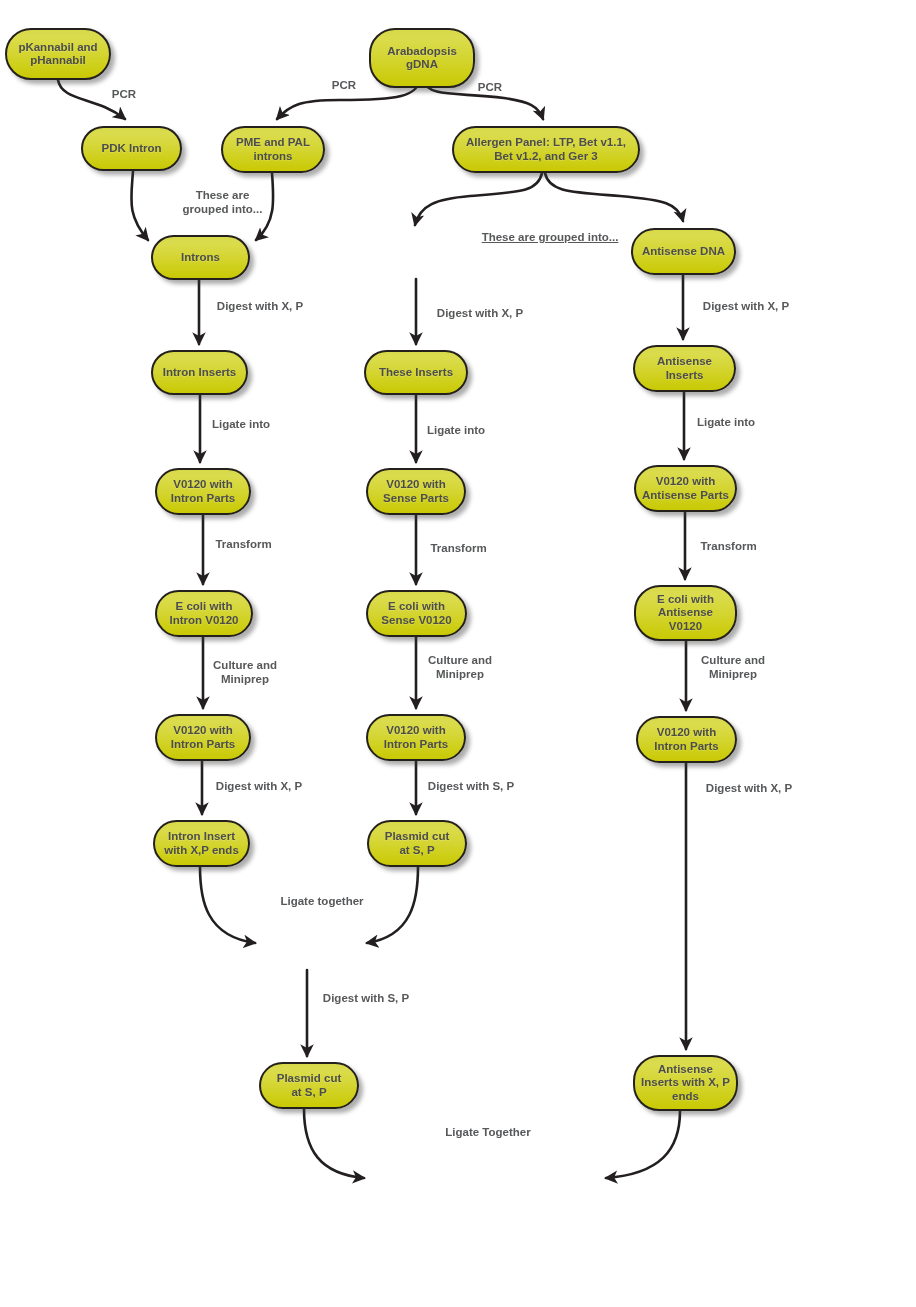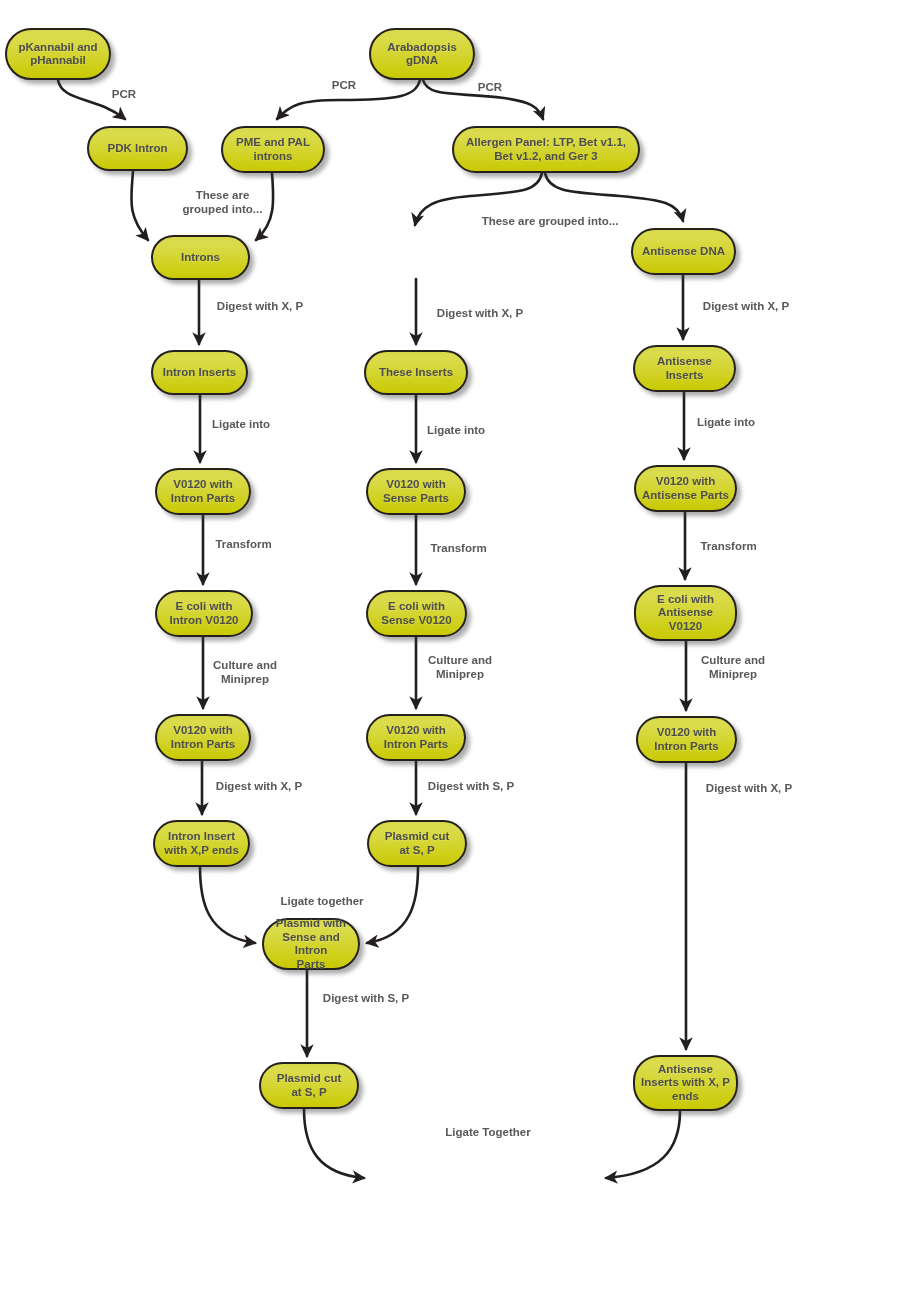--- a/index.html
+++ b/index.html
@@ -128,25 +128,25 @@
       <path d="M 304 1109 C 304 1150 320 1174 364 1178"></path>
 
       <path d="M 680 1111 C 680 1150 660 1174 606 1178"></path>
     </g>
   </svg>
 
   <div class="node" style="left:5px;top:28px;width:106px;height:52px;">
     <span>pKannabil and<br>pHannabil</span>
   </div>
 
-  <div class="node" style="left:369px;top:28px;width:106px;height:52px;">
+  <div class="node" style="left:369px;top:28px;width:106px;height:60px;">
     <span>Arabadopsis<br>gDNA</span>
   </div>
 
-  <div class="node" style="left:87px;top:126px;width:101px;height:45px;">
+  <div class="node" style="left:81px;top:126px;width:101px;height:45px;">
     <span>PDK Intron</span>
   </div>
 
   <div class="node" style="left:221px;top:126px;width:104px;height:47px;">
     <span>PME and PAL<br>introns</span>
   </div>
 
   <div class="node" style="left:452px;top:126px;width:188px;height:47px;">
     <span>Allergen Panel: LTP, Bet v1.1,<br>Bet v1.2, and Ger 3</span>
   </div>
@@ -209,42 +209,39 @@
   </div>
 
   <div class="node" style="left:153px;top:820px;width:97px;height:47px;">
     <span>Intron Insert<br>with X,P ends</span>
   </div>
 
   <div class="node" style="left:367px;top:820px;width:100px;height:47px;">
     <span>Plasmid cut<br>at S, P</span>
   </div>
 
-  <div class="node" style="left:262px;top:918px;width:98px;height:52px;z-index:5;">
-    <span>Plasmid with<br>Sense and Intron<br>Parts</span>
-  </div>
 
   <div class="node" style="left:259px;top:1062px;width:100px;height:47px;">
     <span>Plasmid cut<br>at S, P</span>
   </div>
 
   <div class="node" style="left:633px;top:1055px;width:105px;height:56px;">
     <span>Antisense<br>Inserts with X, P<br>ends</span>
   </div>
 
 
   <div class="edge-label" style="left:100px;top:87px;width:48px;">PCR</div>
 
   <div class="edge-label" style="left:320px;top:78px;width:48px;">PCR</div>
 
   <div class="edge-label" style="left:466px;top:80px;width:48px;">PCR</div>
 
   <div class="edge-label" style="left:160px;top:188px;width:125px;">These are<br>grouped into...</div>
 
-  <div class="edge-label" style="left:470px;top:214px;width:160px;">These are grouped into...</div>
+  <div class="edge-label" style="left:470px;top:230px;width:160px;text-decoration:underline;">These are grouped into...</div>
 
   <div class="edge-label" style="left:200px;top:299px;width:120px;">Digest with X, P</div>
 
   <div class="edge-label" style="left:420px;top:306px;width:120px;">Digest with X, P</div>
 
   <div class="edge-label" style="left:686px;top:299px;width:120px;">Digest with X, P</div>
 
   <div class="edge-label" style="left:201px;top:417px;width:80px;">Ligate into</div>
 
   <div class="edge-label" style="left:416px;top:423px;width:80px;">Ligate into</div>

